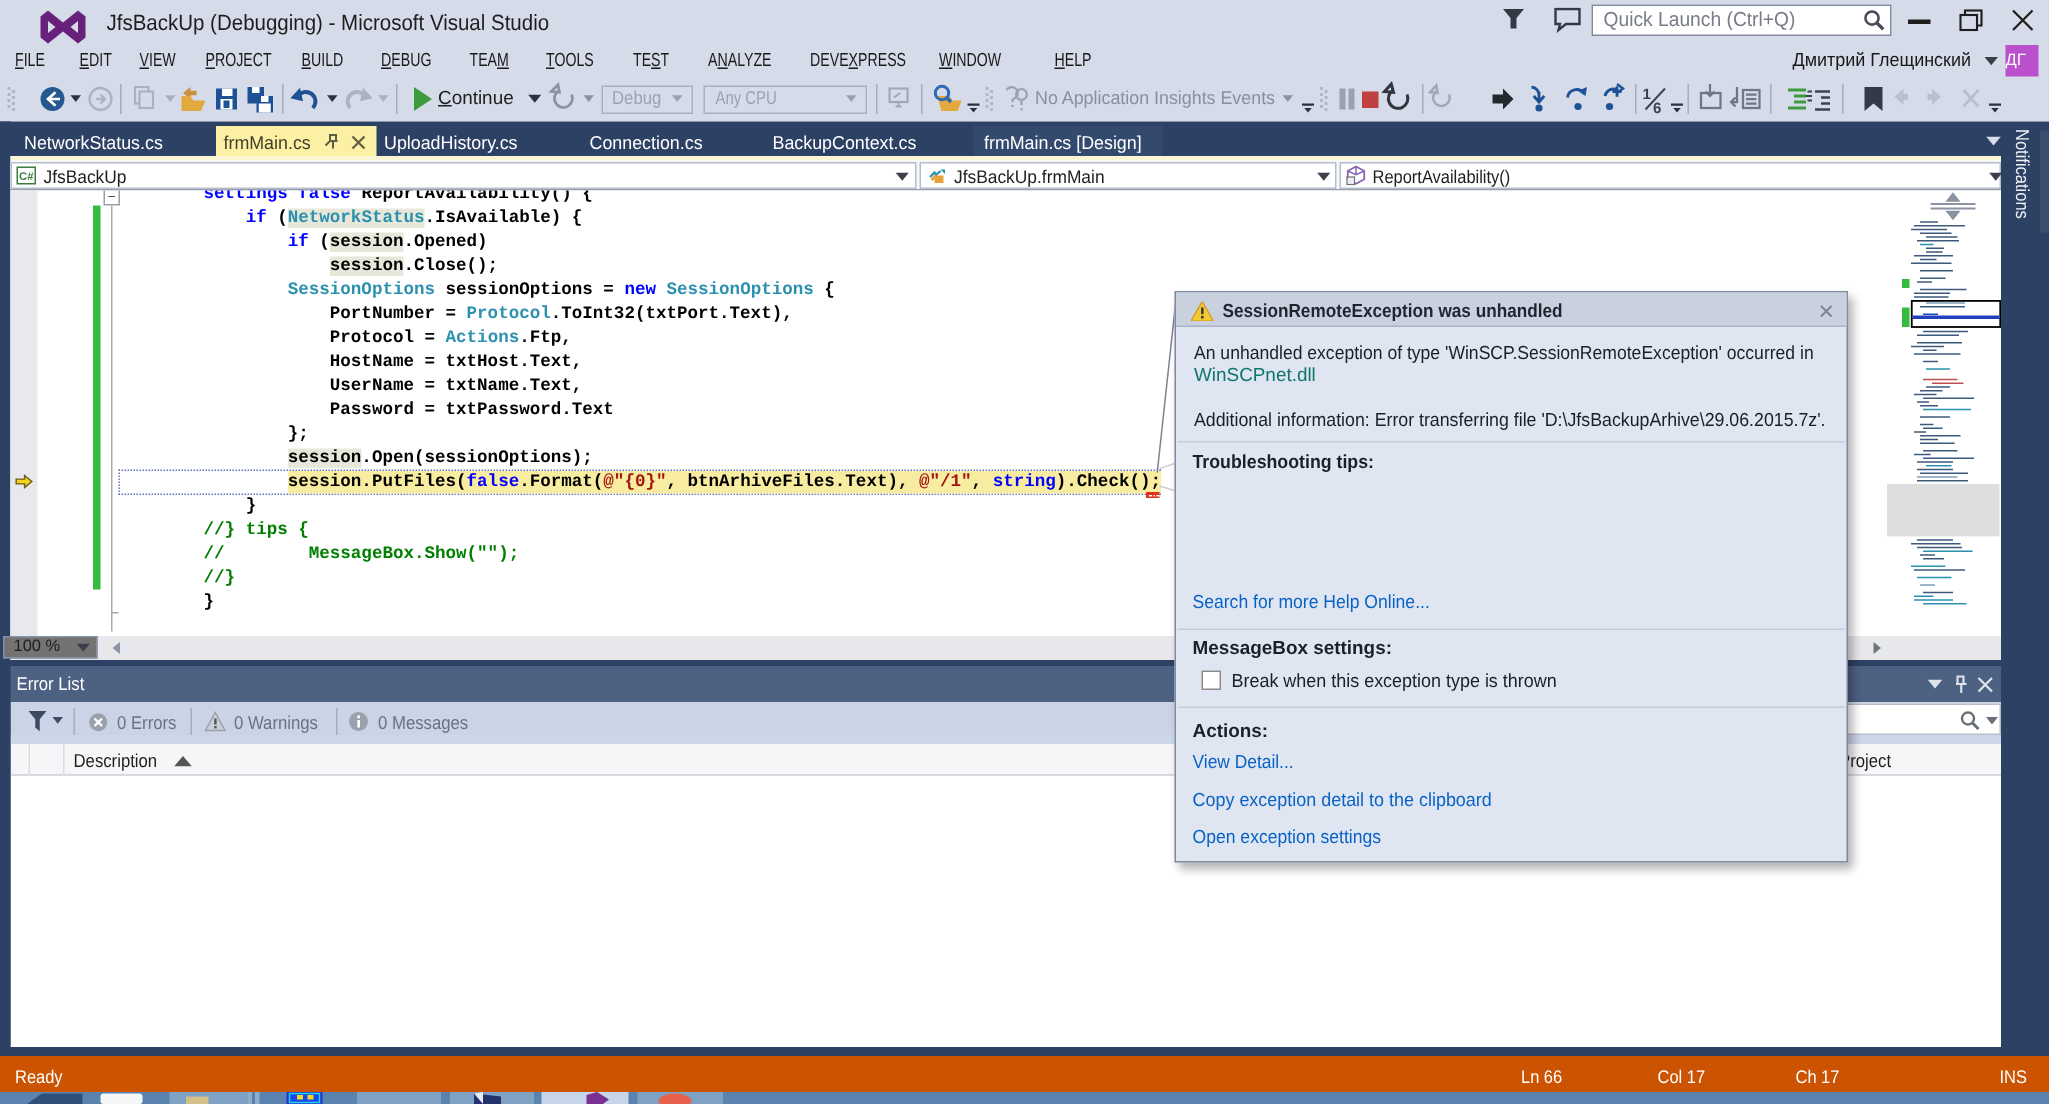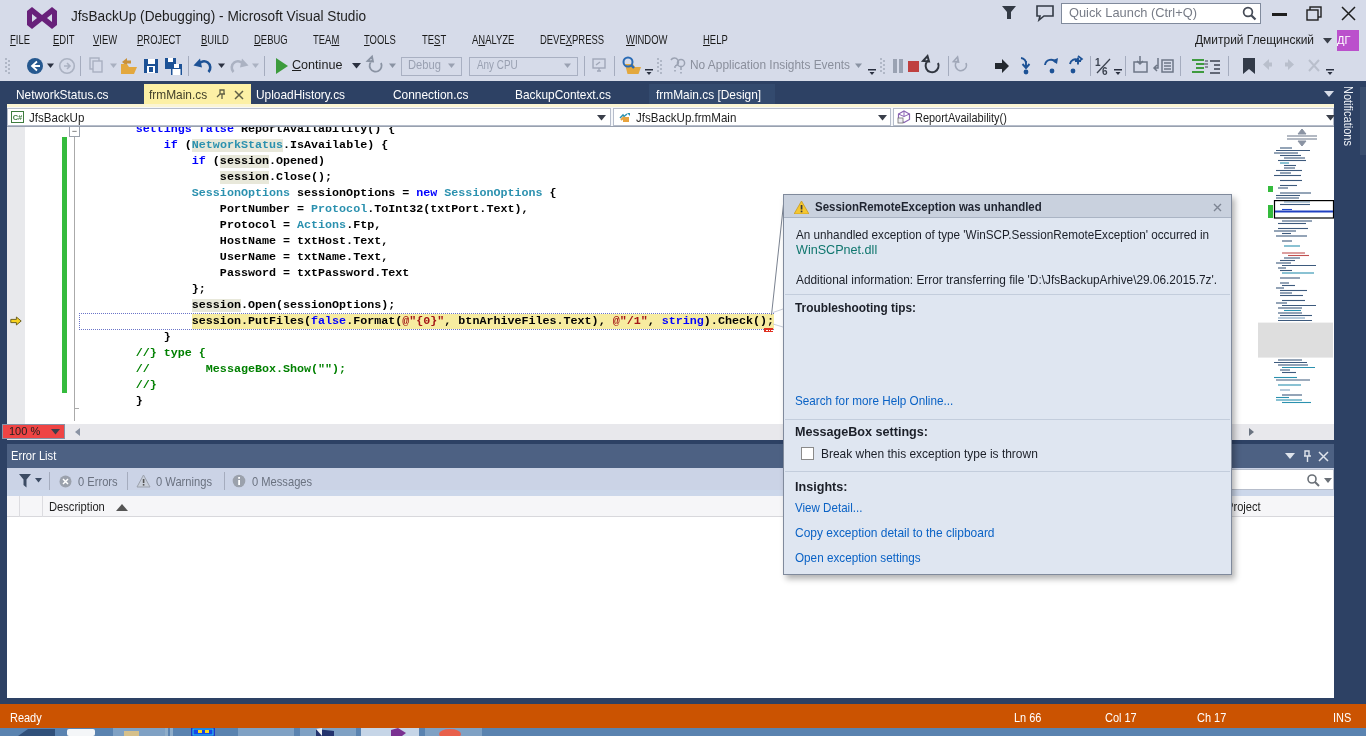--- a/index.html
+++ b/index.html
@@ -300,21 +300,21 @@
                 <span class="t">SessionOptions</span> sessionOptions = <span class="k">new</span> <span class="t">SessionOptions</span> {
                     PortNumber = <span class="t">Protocol</span>.ToInt32(txtPort.Text),
                     Protocol = <span class="t">Actions</span>.Ftp,
                     HostName = txtHost.Text,
                     UserName = txtName.Text,
                     Password = txtPassword.Text
                 };
                 session.Open(sessionOptions);
                 session.PutFiles(<span class="k">false</span>.Format(<span class="s">@"{0}"</span>, btnArhiveFiles.Text), <span class="s">@"/1"</span>, <span class="k">string</span>).Check();
             }
-        <span class="cm">//} type {</span>
+        <span class="cm">//} tips {</span>
         <span class="cm">//        MessageBox.Show("");</span>
         <span class="cm">//}</span>
         }</div>
 <svg class="a" style="left:3px;top:189px" width="12" height="10" viewBox="0 0 15 12">
         <path d="M1 4 h7 V1 l6 5 -6 5 V8 H1 z" fill="#f7d21e" stroke="#6b5e1a" stroke-width="1.2"></path>
       </svg>
 <div class="a" style="left:757px;top:201px;width:9px;height:4px;background:#e03020"></div>
 <div class="a" style="left:759px;top:202.5px;width:1.5px;height:1px;background:#fff"></div>
 <div class="a" style="left:761.5px;top:202.5px;width:1.5px;height:1px;background:#fff"></div>
 <div class="a" style="left:764px;top:202.5px;width:1.5px;height:1px;background:#fff"></div>
@@ -399,21 +399,21 @@
 <line x1="21" y1="258.0" x2="44" y2="258.0" stroke="#2b91af" stroke-width="1.1"></line>
 <line x1="23" y1="263.0" x2="33" y2="263.0" stroke="#7da0bd" stroke-width="1.1"></line>
 <line x1="25" y1="268.0" x2="45" y2="268.0" stroke="#3d5a7d" stroke-width="1.1"></line>
 <line x1="19" y1="270.5" x2="32" y2="270.5" stroke="#2b91af" stroke-width="1.1"></line>
 <line x1="19" y1="273.0" x2="45" y2="273.0" stroke="#2b91af" stroke-width="1.1"></line>
 <line x1="25" y1="275.5" x2="54" y2="275.5" stroke="#2b91af" stroke-width="1.1"></line>
 </svg>
 </div>
 
 <div class="a" style="left:7px;top:424px;width:1327px;height:16px;background:#e8e8ec"></div>
-<div class="a" style="left:2px;top:424px;width:63px;height:15px;background:#ef4444;border:1px solid #8591a5;font-size:11px;line-height:13px;color:#1e1e1e;padding-left:6px">100 %</div>
+<div class="a" style="left:2px;top:424px;width:63px;height:15px;background:#737373;border:1px solid #8591a5;font-size:11px;line-height:13px;color:#1e1e1e;padding-left:6px">100 %</div>
 <svg class="a" style="left:51px;top:429px" width="9" height="6" viewBox="0 0 9 6">
       <path d="M0 0 L9 0 L4.5 5.5 Z" fill="#3a3f4a"></path>
     </svg>
 <svg class="a" style="left:73px;top:427px" width="10" height="10" viewBox="0 0 10 10">
       <path d="M7 1 L2 5 L7 9 Z" fill="#8a93a3"></path>
     </svg>
 <svg class="a" style="left:1246px;top:427px" width="10" height="10" viewBox="0 0 10 10">
       <path d="M3 1 L8 5 L3 9 Z" fill="#6a7380"></path>
     </svg>
 <div class="a" style="left:0;top:440px;width:1366px;height:257px;background:#2d4164"></div>
@@ -523,17 +523,17 @@
 <div class="a sx" style="left:12px;top:48px;font-size:12.6px;color:#0f766e;transform:scaleX(1)">WinSCPnet.dll</div>
 <div class="a sx" style="left:12px;top:78px;font-size:12.6px;color:#1b1f28;transform:scaleX(.94)">Additional information: Error transferring file 'D:\JfsBackupArhive\29.06.2015.7z'.</div>
 <div class="dsep a" style="left:1px;top:99px;width:445px"></div>
 <div class="a sx b" style="left:11px;top:106px;font-size:12.6px;color:#1b1f28;transform:scaleX(.94)">Troubleshooting tips:</div>
 <div class="lnk a sx" style="left:11px;top:199px;transform:scaleX(.93)">Search for more Help Online...</div>
 <div class="dsep a" style="left:1px;top:224px;width:445px"></div>
 <div class="a sx b" style="left:11px;top:230px;font-size:12.6px;color:#1b1f28;transform:scaleX(1)">MessageBox settings:</div>
 <div class="a" style="left:17px;top:252px;width:13px;height:13px;background:#fff;border:1px solid #8a8a8a"></div>
 <div class="a sx" style="left:37px;top:252px;font-size:12.6px;color:#1b1f28;transform:scaleX(.95)">Break when this exception type is thrown</div>
 <div class="dsep a" style="left:1px;top:276px;width:445px"></div>
-<div class="a sx b" style="left:11px;top:285px;font-size:12.6px;color:#1b1f28;transform:scaleX(1)">Insights:</div>
+<div class="a sx b" style="left:11px;top:285px;font-size:12.6px;color:#1b1f28;transform:scaleX(1)">Actions:</div>
 <div class="lnk a sx" style="left:11px;top:306px;transform:scaleX(.92)">View Detail...</div>
 <div class="lnk a sx" style="left:11px;top:331px;transform:scaleX(.95)">Copy exception detail to the clipboard</div>
 <div class="lnk a sx" style="left:11px;top:356px;transform:scaleX(.93)">Open exception settings</div>
 </div>
 </div>
 </body></html>

